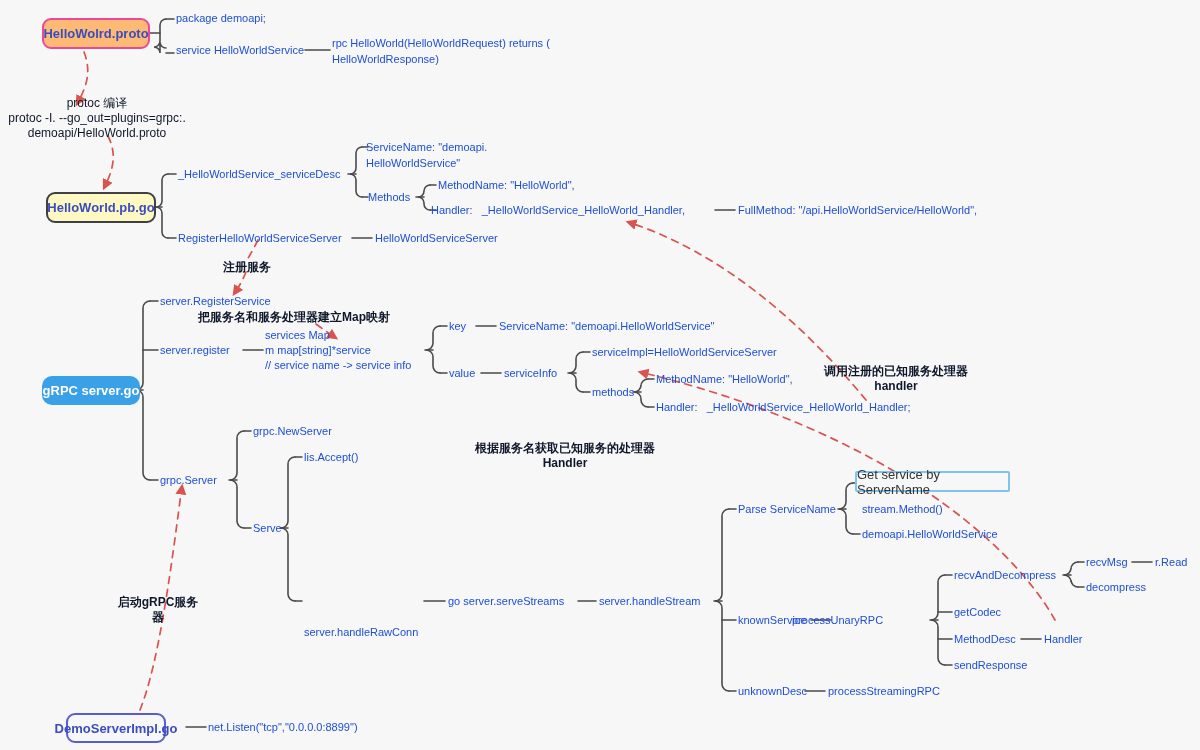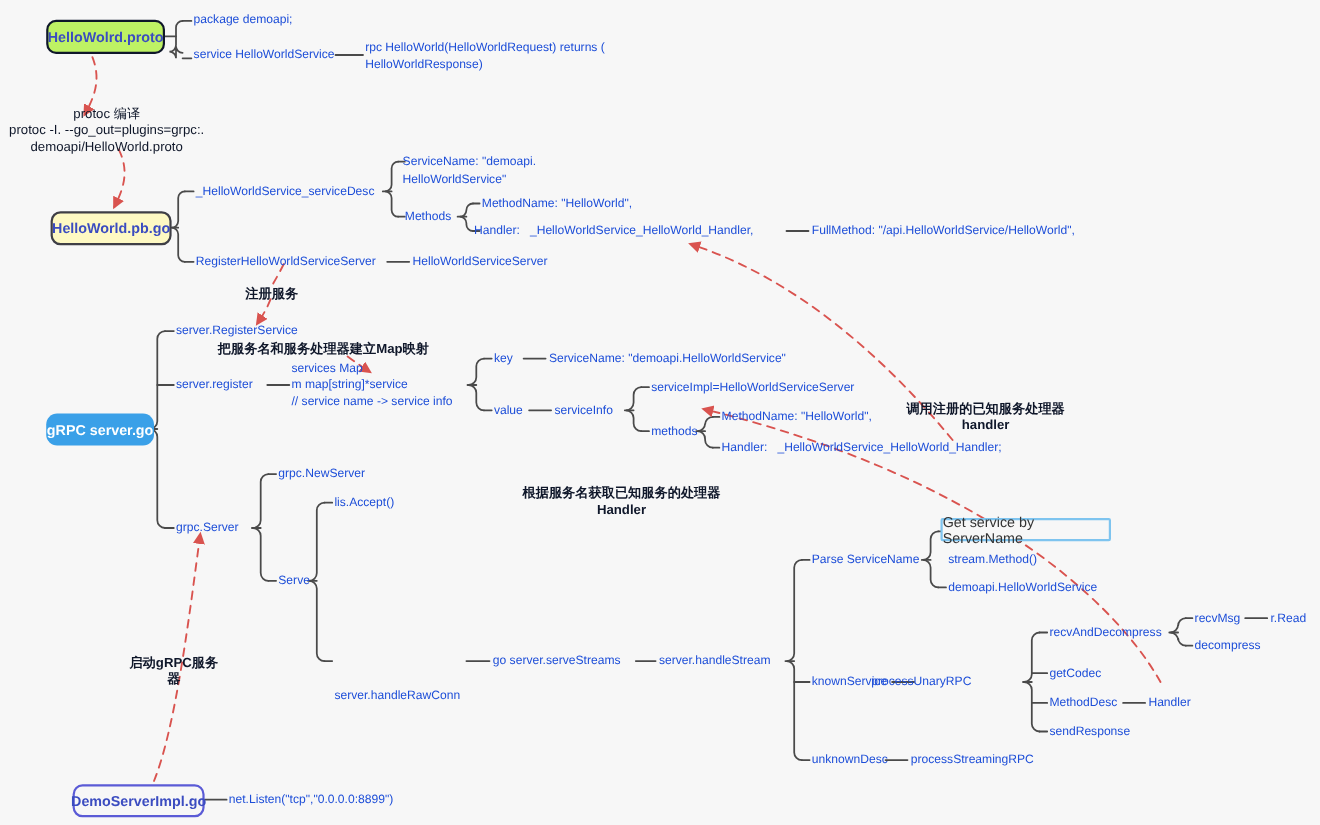--- a/index.html
+++ b/index.html
@@ -13,21 +13,21 @@
   .node{
     position:absolute;font-size:11px;color:#1d4ed8;line-height:16px;
     white-space:pre;
   }
   .node.wrap{white-space:pre-line;}
   
   .box{
     position:absolute;display:flex;align-items:center;justify-content:center;
     border-radius:9px;font-size:13px;font-weight:bold;box-sizing:border-box;
   }
-  .box-proto{border:2px solid #0f172a;color:#3b4cc0;background:#bef264;text-align:center;}
+  .box-proto{border:2px solid #ec4899;color:#3b4cc0;background:#fdba74;text-align:center;}
   .box-pbgo{border:2px solid #3f3f46;color:#3b4cc0;background:#fef9c3;}
   .box-impl{border:2px solid #5b5bd6;color:#3b4cc0;background:#f7f7f7;}
   .box-server{background:#3aa0e8;color:#ffffff;border:none;border-radius:10px;}
   .box-getsvc{
     border:2px solid #7ec4ef;background:#f7f7f7;color:#333;
     border-radius:2px;font-weight:normal;font-size:13px;
   }
   .ann{
     position:absolute;color:#0f172a;font-size:12px;line-height:15px;
     text-align:center;white-space:pre-line;font-weight:bold;
@@ -140,21 +140,21 @@
       <path d="M140,710 C160,660 172,560 182,486" marker-end="url(#arrowred)"></path>
     </g>
   </svg>
 
   <div class="box box-proto" style="left:42px;top:18px;width:108px;height:31px;">HelloWolrd.proto</div>
 
   <div class="box box-pbgo" style="left:46px;top:192px;width:110px;height:31px;">HelloWorld.pb.go</div>
 
   <div class="box box-server" style="left:42px;top:376px;width:98px;height:29px;">gRPC server.go</div>
 
-  <div class="box box-impl" style="left:66px;top:713px;width:120px;height:30px;">DemoServerImpl.go</div>
+  <div class="box box-impl" style="left:66px;top:713px;width:100px;height:30px;">DemoServerImpl.go</div>
 
   <div class="box box-getsvc" style="left:855px;top:471px;width:155px;height:21px;">Get service by ServerName</div>
 
   <div class="node" style="left:176px;top:10px;">package demoapi;</div>
   <div class="node" style="left:176px;top:42px;">service HelloWorldService</div>
   <div class="node wrap" style="left:332px;top:35px;width:260px;">rpc HelloWorld(HelloWorldRequest) returns (
 HelloWorldResponse)</div>
 
   <div class="node" style="left:178px;top:166px;">_HelloWorldService_serviceDesc</div>
   <div class="node wrap" style="left:366px;top:139px;width:200px;">ServiceName: "demoapi.

